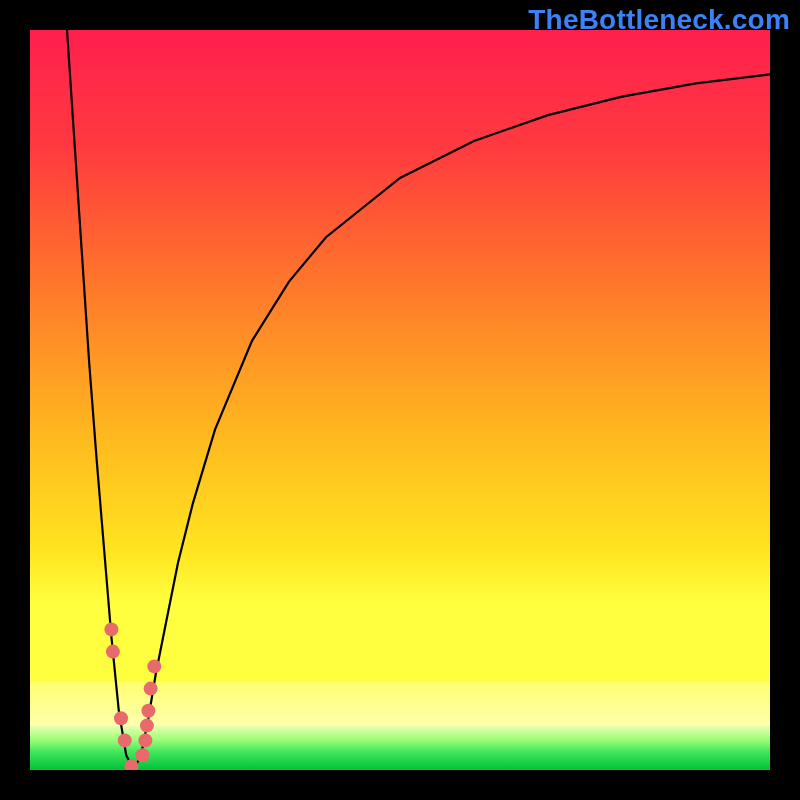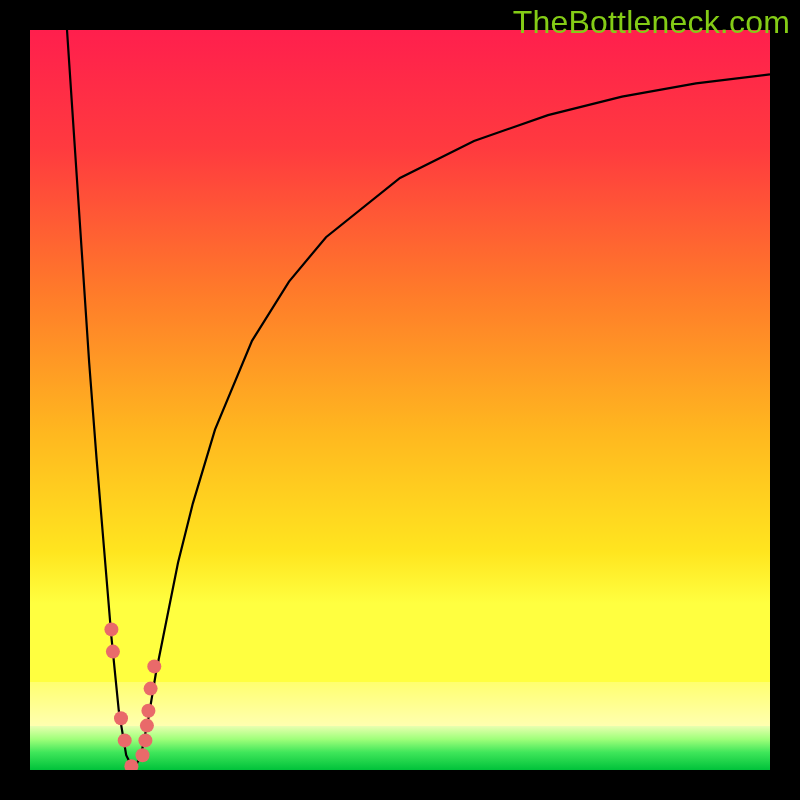--- a/index.html
+++ b/index.html
@@ -24,23 +24,23 @@
     top: 30px;
     width: 740px;
     height: 740px;
     overflow: hidden;
   }
   .watermark {
     position: absolute;
     top: 4px;
     right: 10px;
     font-family: Arial, Helvetica, sans-serif;
-    font-size: 32px;
-    color: #84cc16;
-    font-weight: 400;
+    font-size: 28px;
+    color: #3b82f6;
+    font-weight: 700;
     letter-spacing: 0.2px;
     user-select: none;
   }
   svg.curve {
     position: absolute;
     left: 0;
     top: 0;
     width: 740px;
     height: 740px;
   }

